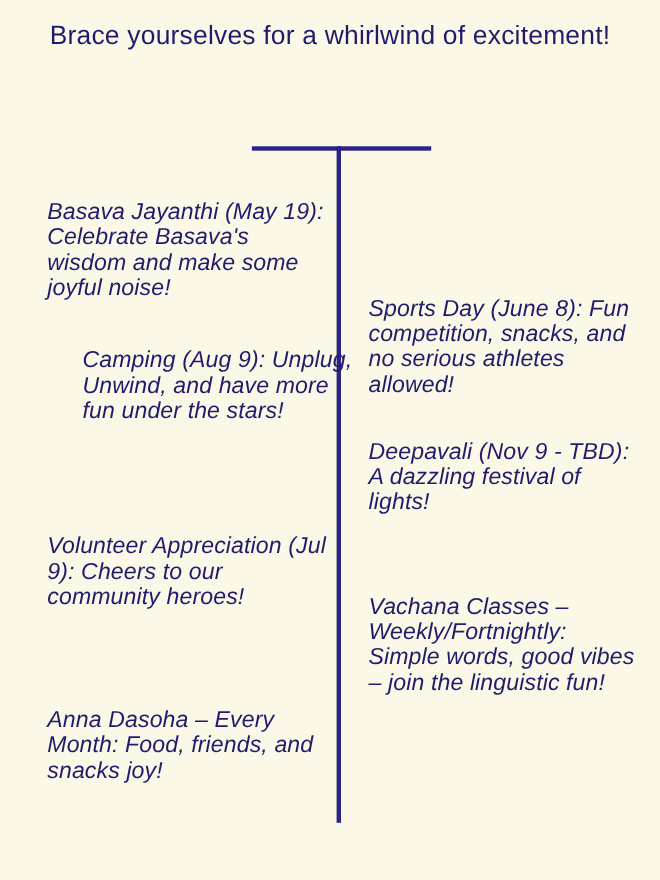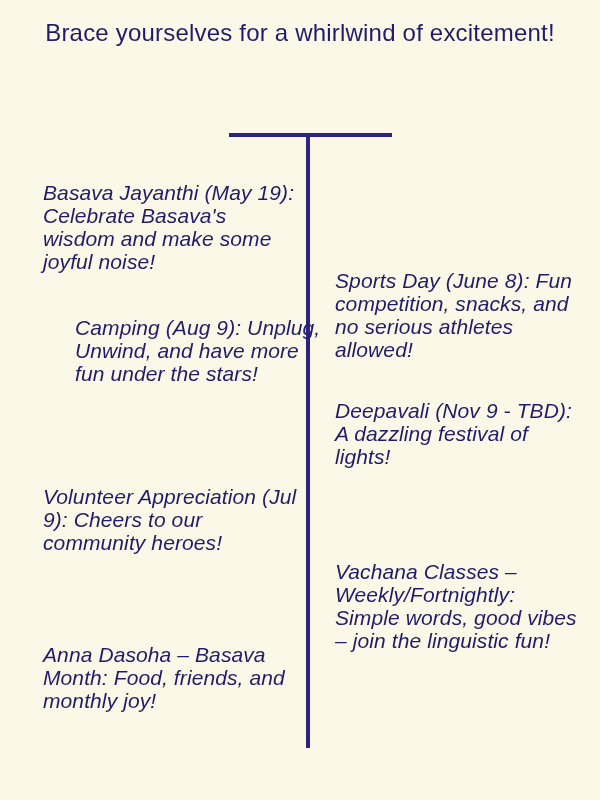--- a/index.html
+++ b/index.html
@@ -46,31 +46,31 @@
     letter-spacing:0.1px;
   }
   .event.left{left:43px;width:258px;}
   .event.right{left:335px;width:242px;}
   .e-basava{top:181px;}
   .e-camping{top:316px;margin-left:32px;}
   .e-volunteer{top:485px;}
   .e-anna{top:643px;}
   .e-sports{top:232px;margin-top:37px;}
   .e-deepavali{top:399px;}
-  .e-vachana{top:560px;}
+  .e-vachana{top:540px;}
 </style>
 </head>
 <body>
 
 <header class="title">
   <div>Brace yourselves for a whirlwind of excitement!</div>
 </header>
 
 <div class="tl-hbar"></div>
 <div class="tl-vbar"></div>
 
 <div class="event left e-basava">Basava Jayanthi (May 19): Celebrate Basava's wisdom and make some joyful noise!</div>
 <div class="event right e-sports">Sports Day (June 8): Fun competition, snacks, and no serious athletes allowed!</div>
 <div class="event left e-camping">Camping (Aug 9): Unplug, Unwind, and have more fun under the stars!</div>
 <div class="event right e-deepavali">Deepavali (Nov 9 - TBD): A dazzling festival of lights!</div>
 <div class="event left e-volunteer">Volunteer Appreciation (Jul 9): Cheers to our community heroes!</div>
 <div class="event right e-vachana">Vachana Classes – Weekly/Fortnightly: Simple words, good vibes – join the linguistic fun!</div>
-<div class="event left e-anna">Anna Dasoha – Basava Month: Food, friends, and monthly joy!</div>
+<div class="event left e-anna">Anna Dasoha – Every Month: Food, friends, and snacks joy!</div>
 
 </body></html>

